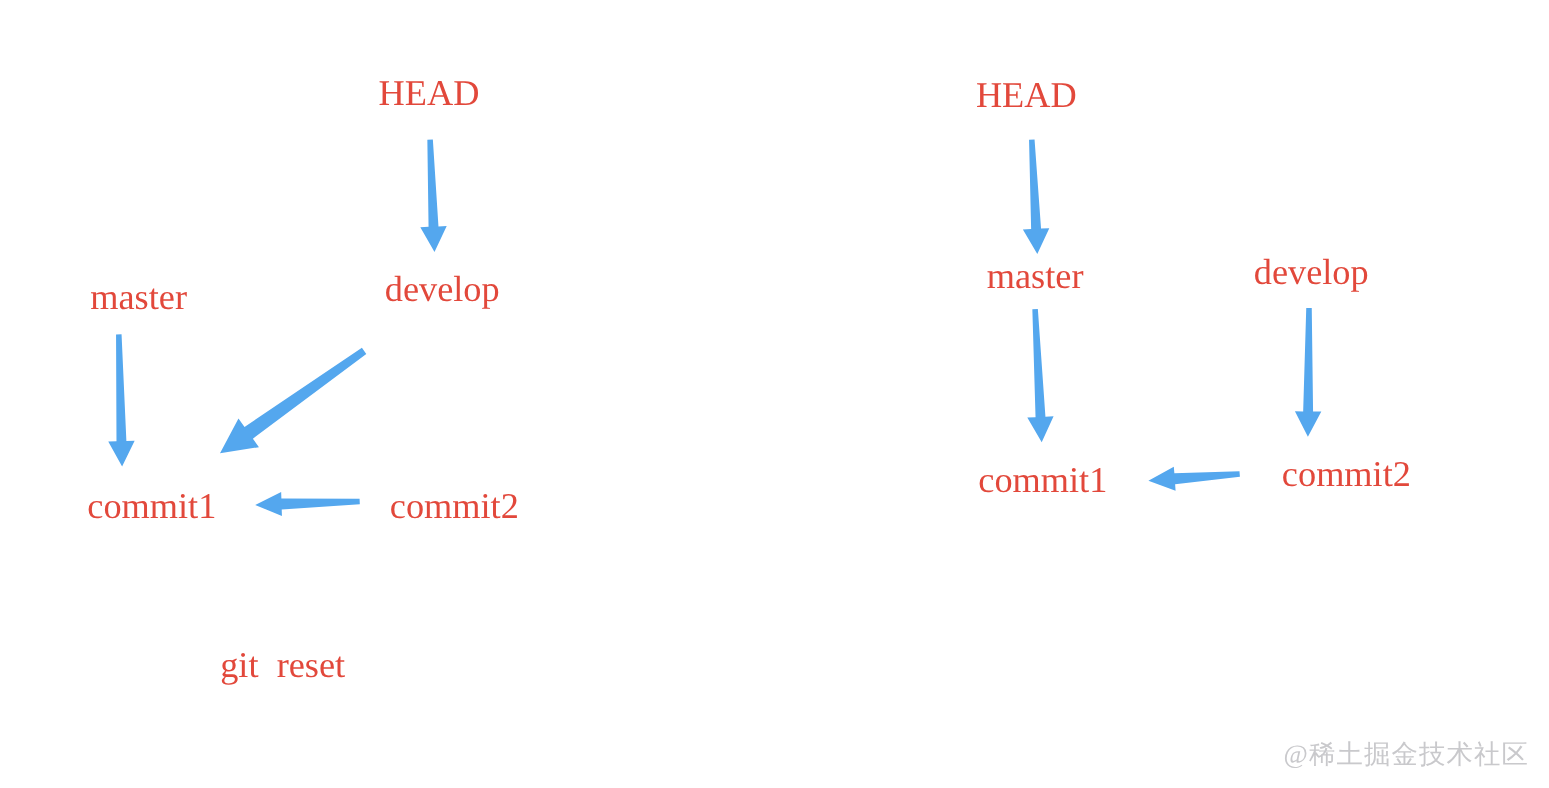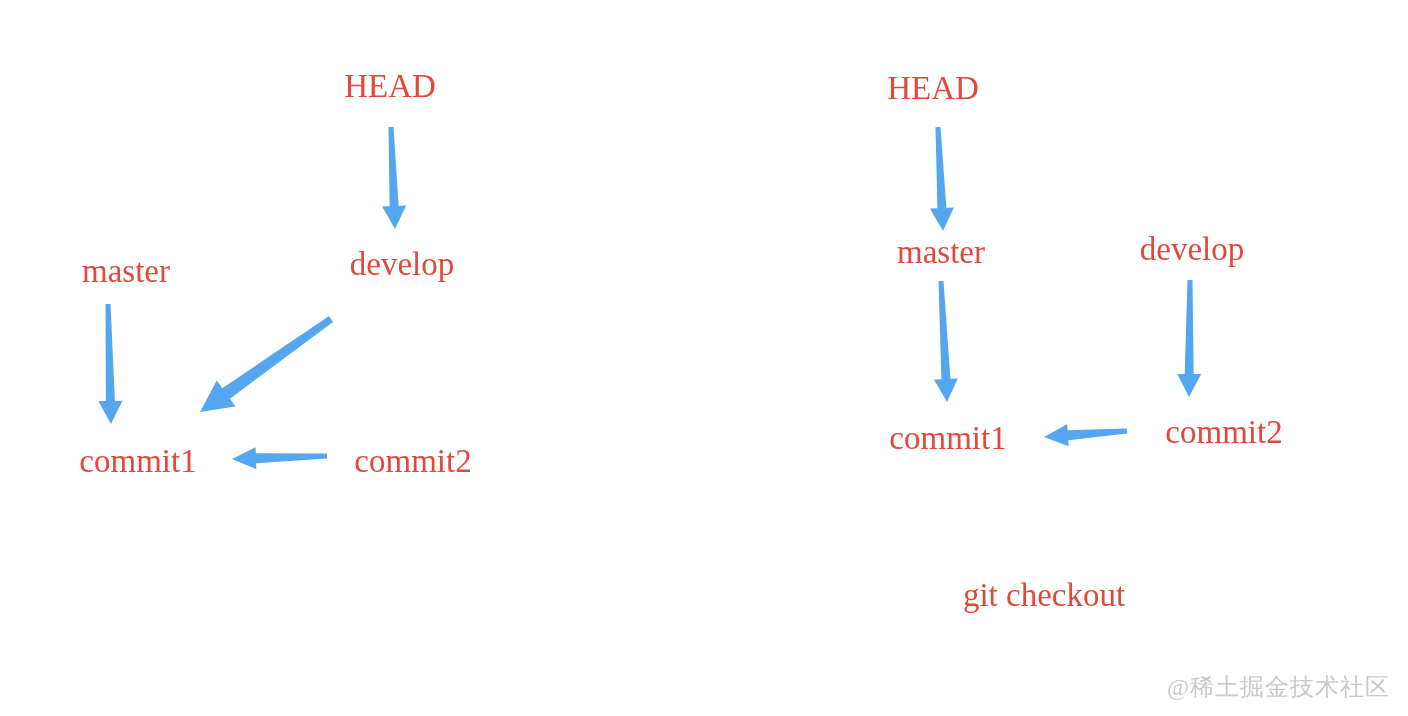--- a/index.html
+++ b/index.html
@@ -77,26 +77,26 @@
     <polygon points="1187.5,280.0 1184.7,374.0 1177.2,373.9 1189.0,397.0 1201.2,374.1 1193.7,374.0 1192.5,280.0"></polygon>
     <polygon points="1126.8,428.5 1067.6,430.3 1067.1,424.3 1044.0,437.0 1068.7,446.2 1068.3,440.3 1127.2,433.5"></polygon>
   </svg>
 
   <div class="diagram">
     <div class="node-label" style="left:390px; top:86px">HEAD</div>
     <div class="node-label" style="left:126px; top:271px">master</div>
     <div class="node-label" style="left:402px; top:264px">develop</div>
     <div class="node-label" style="left:138px; top:461px">commit1</div>
     <div class="node-label" style="left:413px; top:461px">commit2</div>
+    <div class="caption" style="left:257px; top:606px">git  reset</div>
   </div>
 
   <div class="diagram">
     <div class="node-label" style="left:933px; top:88px">HEAD</div>
     <div class="node-label" style="left:941px; top:252px">master</div>
     <div class="node-label" style="left:1192px; top:249px">develop</div>
     <div class="node-label" style="left:948px; top:438px">commit1</div>
     <div class="node-label" style="left:1224px; top:432px">commit2</div>
-    <div class="caption" style="left:1044px; top:595px">git checkout</div>
   </div>
 
   <div class="watermark">@稀土掘金技术社区</div>
 
 </div>
 
 </body></html>

